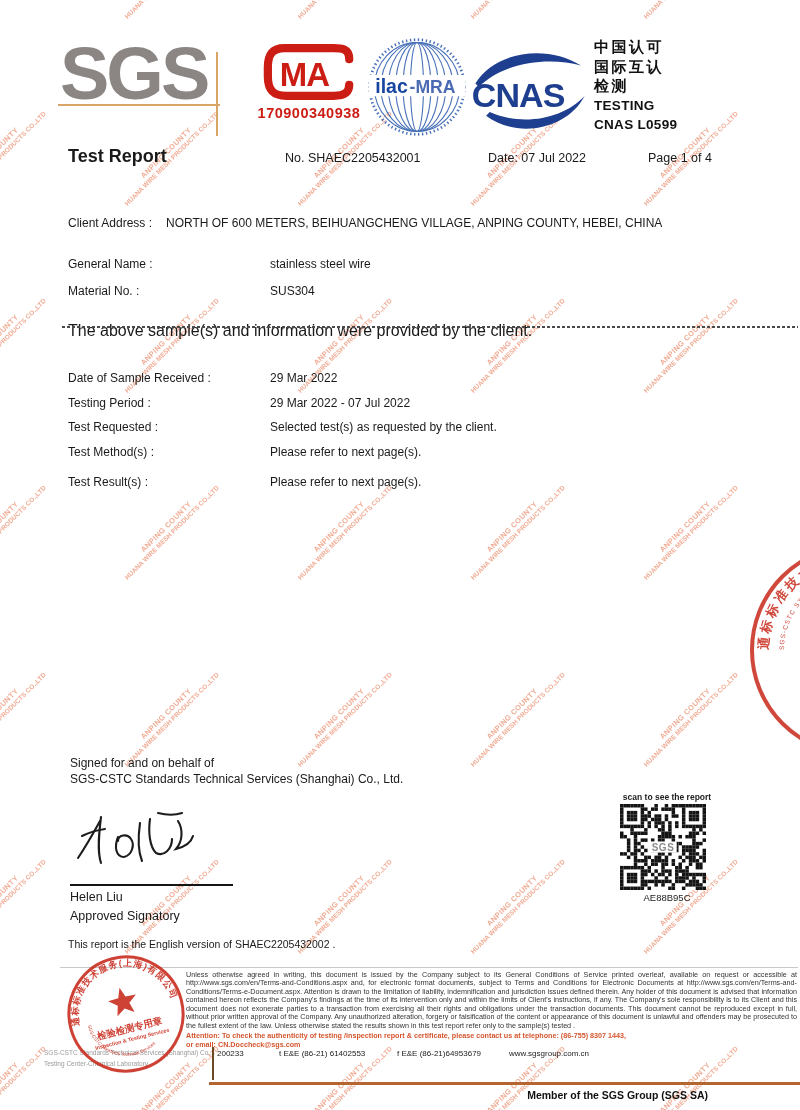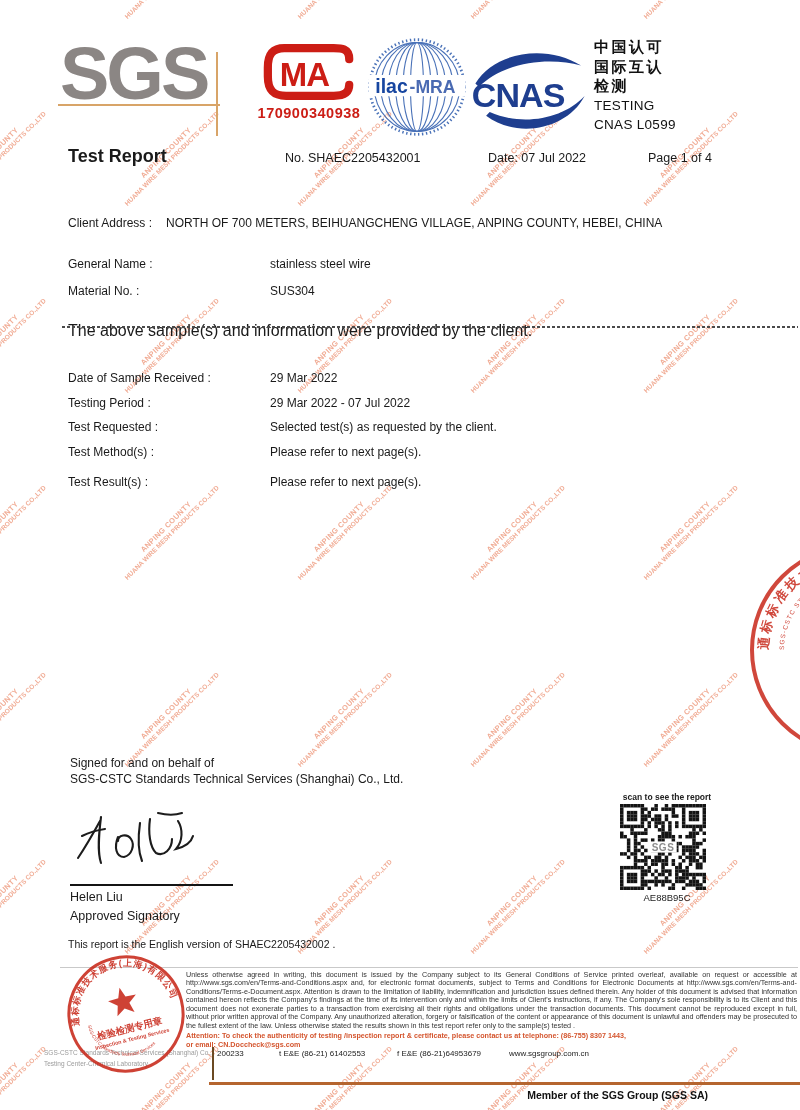--- a/index.html
+++ b/index.html
@@ -16,21 +16,21 @@
   .z2{z-index:2}
   .sgs-logo{left:60px;top:44px;font-size:74px;font-weight:bold;color:#8b8684;letter-spacing:-3px;line-height:.8}
   .cross-h{left:58px;top:104px;width:162px;height:2px;background:#d8a468}
   .cross-v{left:216px;top:52px;width:2px;height:84px;background:#d8a468}
   .cma-svg{left:258px;top:40px}
   .cma-num{left:250px;top:105px;width:118px;text-align:center;font-size:14.5px;font-weight:bold;color:#cc1d15;letter-spacing:.5px}
   .ilac-svg{left:366px;top:36px}
   .cnas-svg{left:470px;top:44px}
   .accred{left:594px;top:37px;line-height:19.5px;color:#111}
   .accred .cn{font-size:15px;font-weight:600;letter-spacing:2.5px}
-  .accred .en{font-size:13.5px;font-weight:normal;letter-spacing:.3px}
+  .accred .en{font-size:13.5px;font-weight:bold;letter-spacing:.3px}
   
   .doc-title{left:68px;top:146px;font-size:18px;font-weight:bold}
   .report-no{left:285px;top:151px;font-size:12.5px}
   .report-date{left:488px;top:151px;font-size:12.5px}
   .report-page{left:648px;top:151px;font-size:12.5px}
   
   .client-row1{left:68px;top:190px;font-size:12px}
   .client-row2{left:68px;top:216px;font-size:12px}
   .client-label{display:inline-block;width:98px}
   
@@ -260,21 +260,21 @@
     <div class="en">TESTING</div>
     <div class="en">CNAS L0599</div>
   </div>
 
   <div class="abs z2 doc-title">Test Report</div>
   <div class="abs z2 report-no">No. SHAEC2205432001</div>
   <div class="abs z2 report-date">Date: 07 Jul 2022</div>
   <div class="abs z2 report-page">Page 1 of 4</div>
 
   <div class="abs z2 client-row2">
-    <span class="client-label">Client Address :</span><span>NORTH OF 700 METERS, BEIHUANGCHENG VILLAGE, ANPING COUNTY, HEBEI, CHINA</span>
+    <span class="client-label">Client Address :</span><span>NORTH OF 600 METERS, BEIHUANGCHENG VILLAGE, ANPING COUNTY, HEBEI, CHINA</span>
   </div>
 
   <div class="abs z2 kv-block sample-block">
     <div>
 
         <div class="kv-row">
           <span class="kv-label">General Name :</span><span class="kv-value">stainless steel wire</span>
         </div>
 
         <div class="kv-row">

